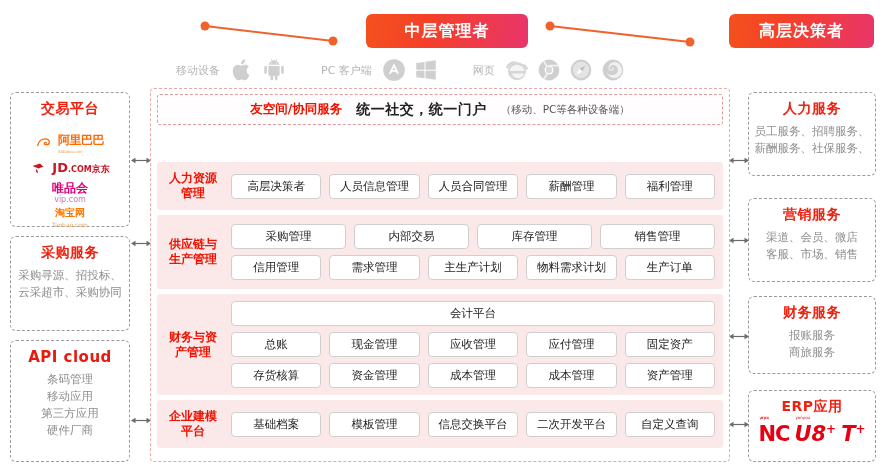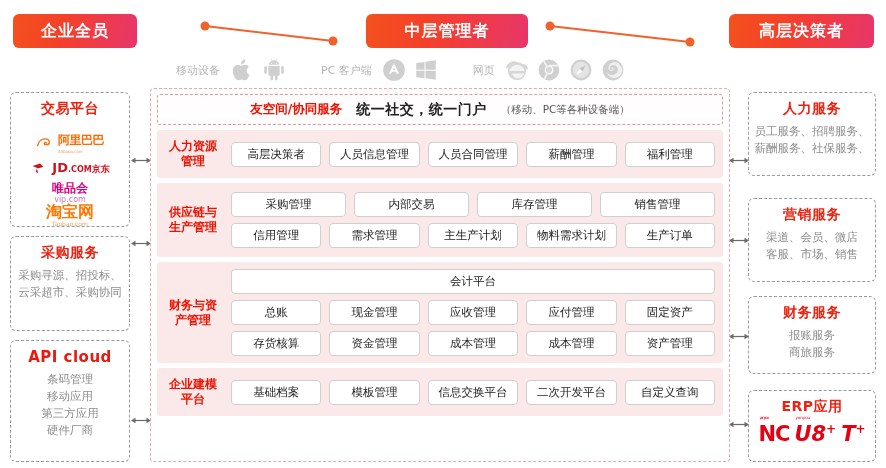--- a/index.html
+++ b/index.html
@@ -62,21 +62,21 @@
   .logo-row { display: flex; align-items: center; justify-content: center; height: 22px; }
   .logo-ali  { font-size: 12px; font-weight: bold; color: #ff6a00; letter-spacing: -.5px; }
   .logo-ali .sub { display: block; font-size: 4px; color: #e8a060; font-weight: normal; letter-spacing: 0; }
   .logo-jd   { font-size: 13px; font-weight: bold; color: #c81623; }
   .logo-jd .dom { font-size: 8px; }
   .logo-jd .cn  { font-size: 9px; }
   .logo-vip  { text-align: center; line-height: 12px; }
   .logo-vip .cn { font-size: 12px; font-weight: bold; color: #d9017a; }
   .logo-vip .en { font-size: 8px; color: #c57ab0; display: block; }
   .logo-tb { text-align: center; line-height: 12px; }
-  .logo-tb .cn { font-size: 16px; font-weight: bold; color: #ff7700; }
+  .logo-tb .cn { font-size: 10px; font-weight: bold; color: #ff7700; }
   .logo-tb .en { font-size: 6px; color: #e0a766; display: block; }
 
   
   .erp-logos { display: flex; align-items: flex-end; justify-content: center; gap: 5px; margin-top: 6px; }
   .erp-item { position: relative; color: #e60012; font-weight: bold; font-style: italic; }
   .erp-item .tiny { position: absolute; top: -7px; left: 1px; font-size: 4px; font-style: normal; font-weight: normal; color: #e60012; white-space: nowrap; }
   .erp-nc { font-size: 21px; font-style: normal; letter-spacing: -1px; }
   .erp-u8 { font-size: 21px; }
   .erp-t  { font-size: 21px; }
 
@@ -111,33 +111,30 @@
   .mod-grid { flex: 1 1 auto; display: flex; flex-direction: column; gap: 6px; }
   .mod-line { display: flex; gap: 8px; }
   .mod-cell {
     flex: 1 1 0; height: 25px;
     background: #ffffff; border: 1px solid #cfcfcf; border-radius: 4px;
     display: flex; align-items: center; justify-content: center;
     font-size: 11.5px; color: #222222; white-space: nowrap;
   }
   .mod-cell.wide { flex: 1 1 100%; }
 
-  #row-hr   { height: 48px; }
+  #row-hr   { height: 48px; margin-top: 32px; }
   #row-scm  { height: 74px; }
   #row-fin  { height: 101px; }
   #row-mdl  { height: 48px; }
 </style>
 </head>
 <body>
 
 <div id="root">
 
-  <div id="role-all" class="role-banner">
-    <span>企业全员</span>
-  </div>
   <div id="role-mid" class="role-banner">
     <span>中层管理者</span>
   </div>
   <div id="role-exec" class="role-banner">
     <span>高层决策者</span>
   </div>
 
   <svg class="connector" style="left:195px;top:20px;width:150px;height:30px;">
     <line x1="10" y1="6" x2="138" y2="21" stroke="#f0622c" stroke-width="2"></line>
     <circle cx="10" cy="6" r="4.5" fill="#f0622c"></circle>

